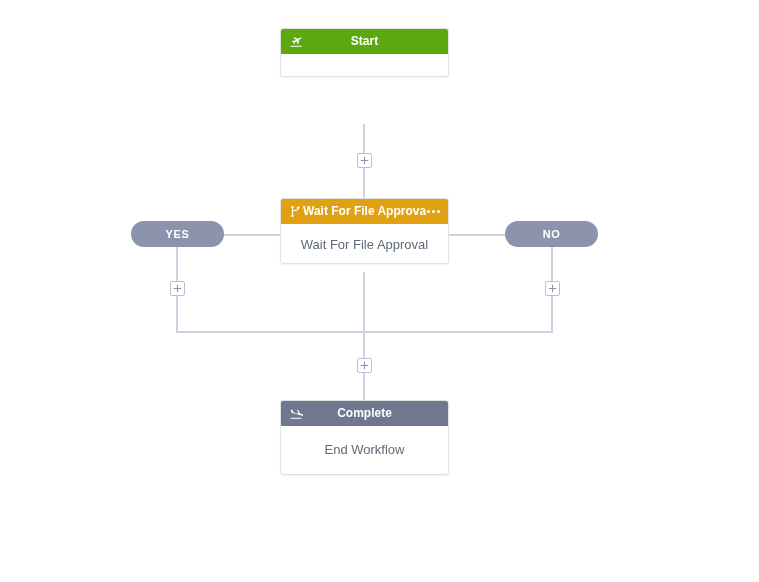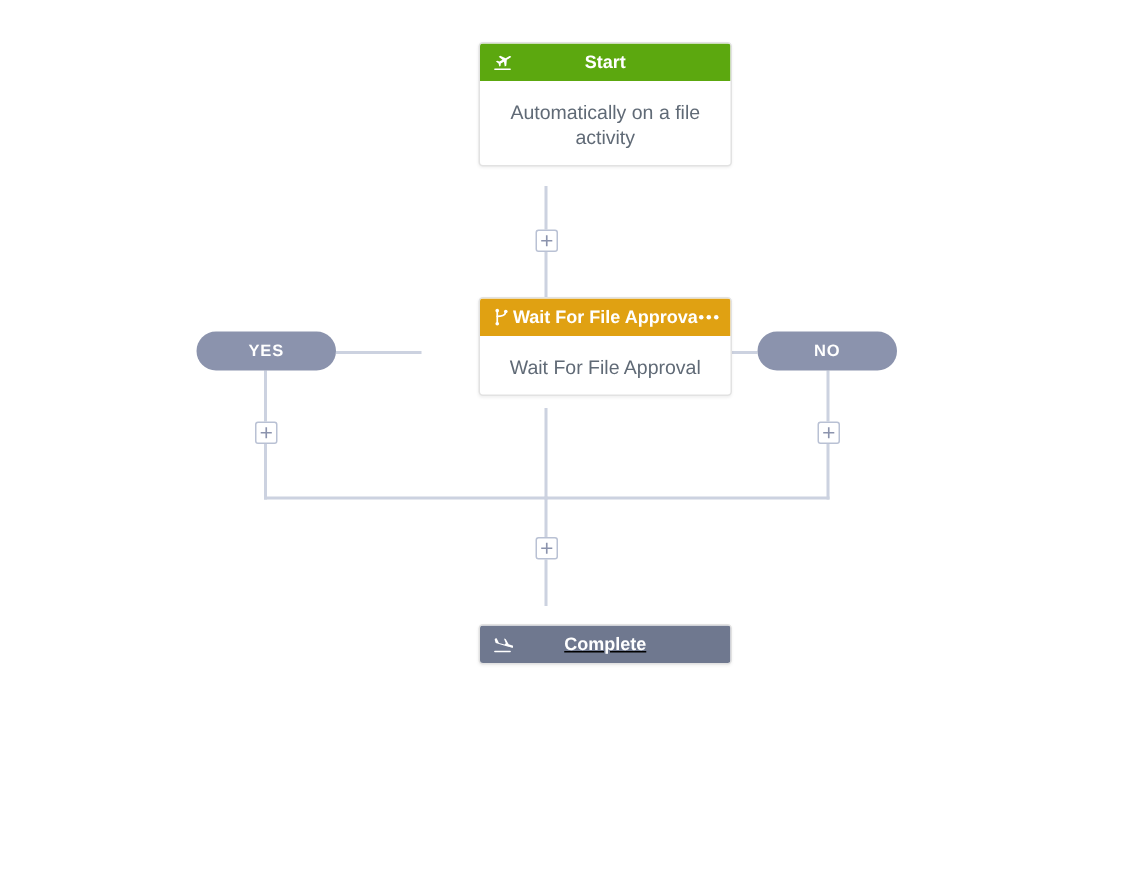--- a/index.html
+++ b/index.html
@@ -52,21 +52,20 @@
   
   .node {
     position: absolute;
     width: 169px;
     background: #ffffff;
     border: 1px solid #e2e2e2;
     border-radius: 3px;
     box-sizing: border-box;
     box-shadow: 0 1px 2px rgba(0,0,0,0.06);
     overflow: hidden;
-    margin-left: 39px;
   }
   .node-header {
     position: relative;
     height: 25px;
     display: flex;
     align-items: center;
     padding: 0 7px;
     box-sizing: border-box;
   }
   .node-header .hdr-icon {
@@ -201,21 +200,20 @@
       <span class="hdr-icon">
         <svg width="14" height="14" viewBox="0 0 16 16" aria-hidden="true">
           <path fill="#ffffff" d="M14.6 3.2c-.3-.5-1-.6-1.6-.3l-2.6 1.5-4.1-1.9-1.2.7 2.9 2.3-2.3 1.4-1.8-.6-.9.5 2 1.6.6 2.3.9-.5.2-1.9 2.4-1.3.6 3.7 1.2-.7.4-4.5 2.6-1.5c.6-.3.9-1 .7-1.3z"></path>
           <rect fill="#ffffff" x="1.6" y="12.2" width="12.8" height="1.2" rx="0.6"></rect>
         </svg>
       </span>
       <span class="node-title">Start</span>
       <span class="hdr-spacer"></span>
     </div>
     <div class="node-body">
-      <div class="node-main-text">Automatically on a file activity</div>
     </div>
   </div>
 
   <div class="node" style="left:280px; top:198px;">
     <div class="node-header hdr-orange">
       <span class="hdr-icon">
         <svg width="13" height="13" viewBox="0 0 16 16" aria-hidden="true">
           <g stroke="#ffffff" stroke-width="1.4" fill="none" stroke-linecap="round">
             <path d="M4.3 3.6 L4.3 12.4"></path>
             <path d="M4.3 7.2 C 7.6 7.2, 11 6.4, 11 4.2"></path>
@@ -238,26 +236,29 @@
   </div>
 
   <div class="pill" style="left:131px; top:221px;">
     <span>YES</span>
   </div>
 
   <div class="pill" style="left:505px; top:221px;">
     <span>NO</span>
   </div>
 
-  <div class="node" style="left:280px; top:416px;text-decoration:underline;">
+  <div class="node" style="left:280px; top:400px;">
     <div class="node-header hdr-slate">
       <span class="hdr-icon">
         <svg width="14" height="14" viewBox="0 0 16 16" aria-hidden="true">
           <path fill="#ffffff" d="M2.1 4.1c-.1-.6.3-1.1.9-1.2.6-.1.7.3 1 .9l1.3 2.6 4.3 1.3.9-1.1-1.4-3.5 1.3.4 2.3 3.9 2.9.9c.6.2 1 .7.9 1.2-.1.5-.7.8-1.3.6L2.8 6.5 2.1 4.1z"></path>
           <rect fill="#ffffff" x="1.6" y="12.3" width="12.8" height="1.2" rx="0.6"></rect>
         </svg>
       </span>
       <span class="node-title">Complete</span>
       <span class="hdr-spacer"></span>
     </div>
+    <div class="node-body" style="padding:15px 10px 16px 10px;">
+      <div class="node-main-text">End Workflow</div>
+    </div>
   </div>
 
 </div>
 
 </body></html>

